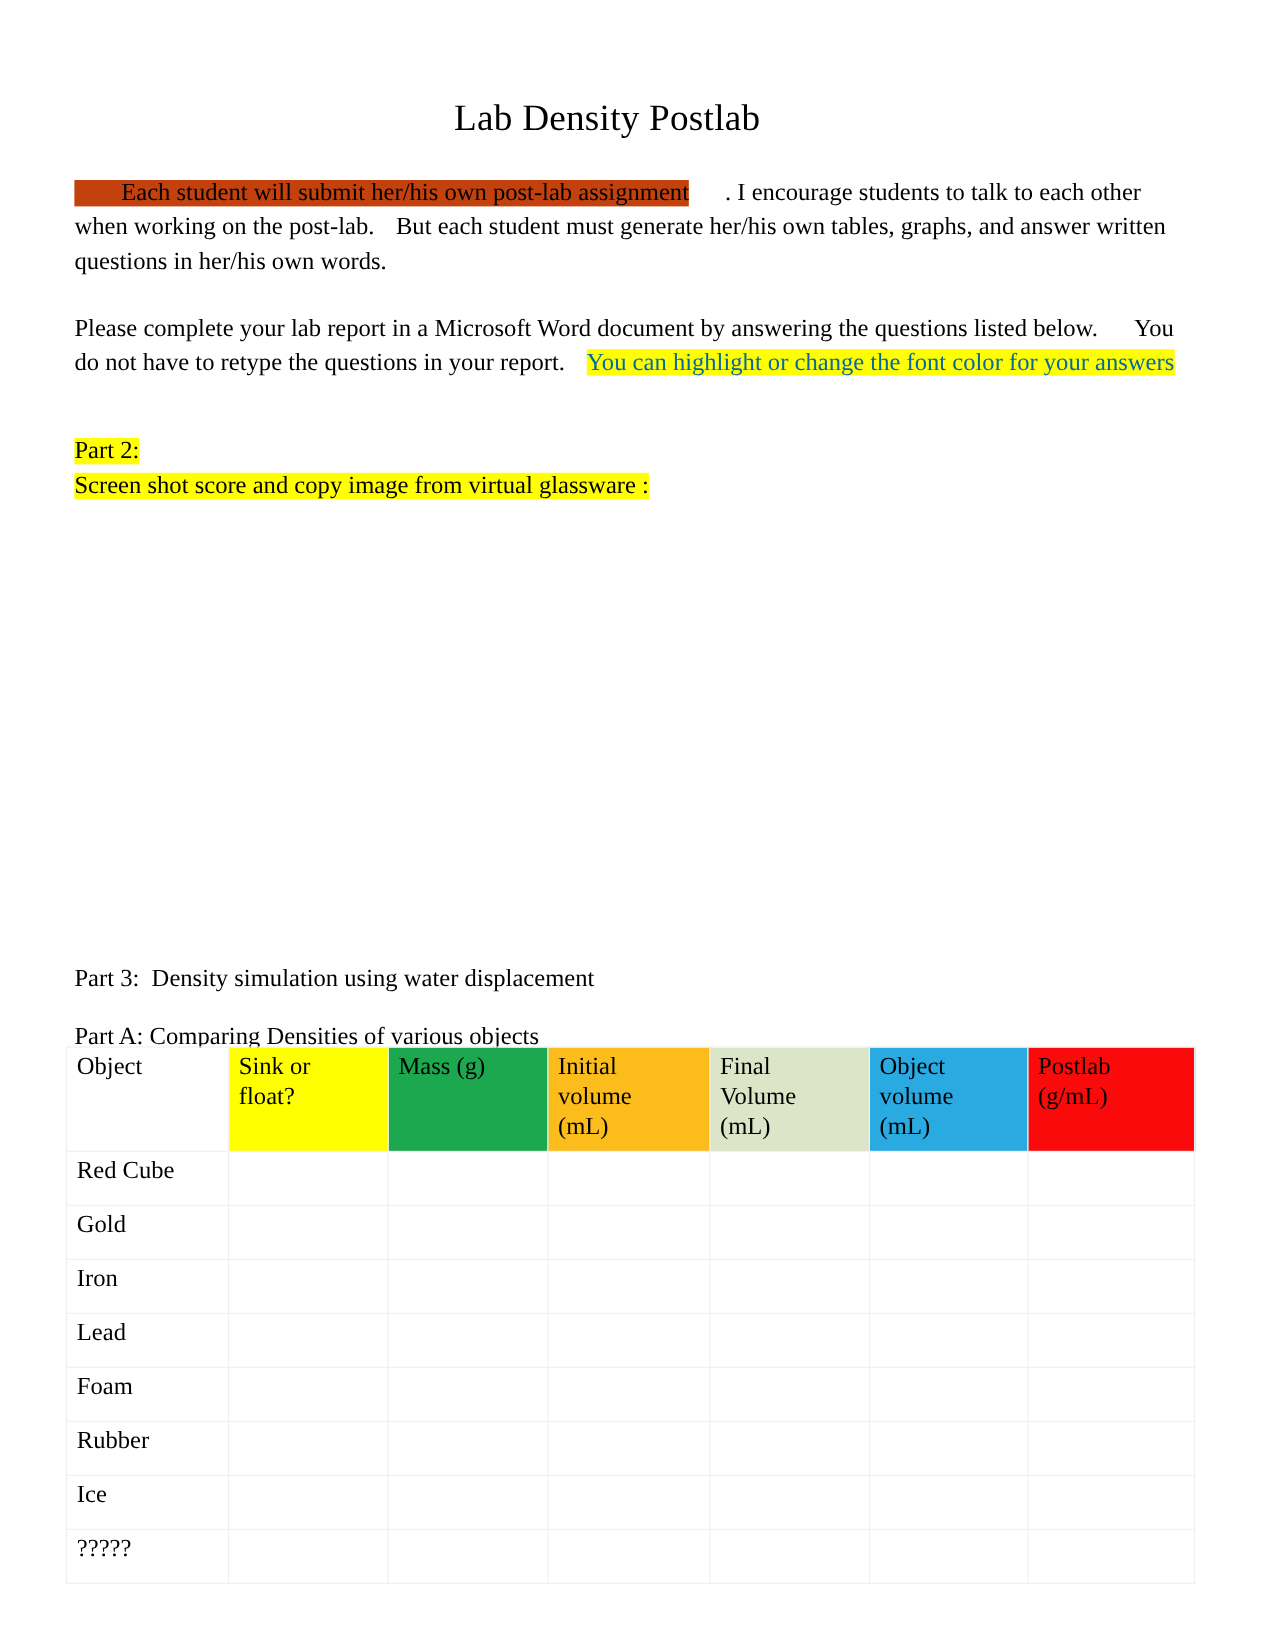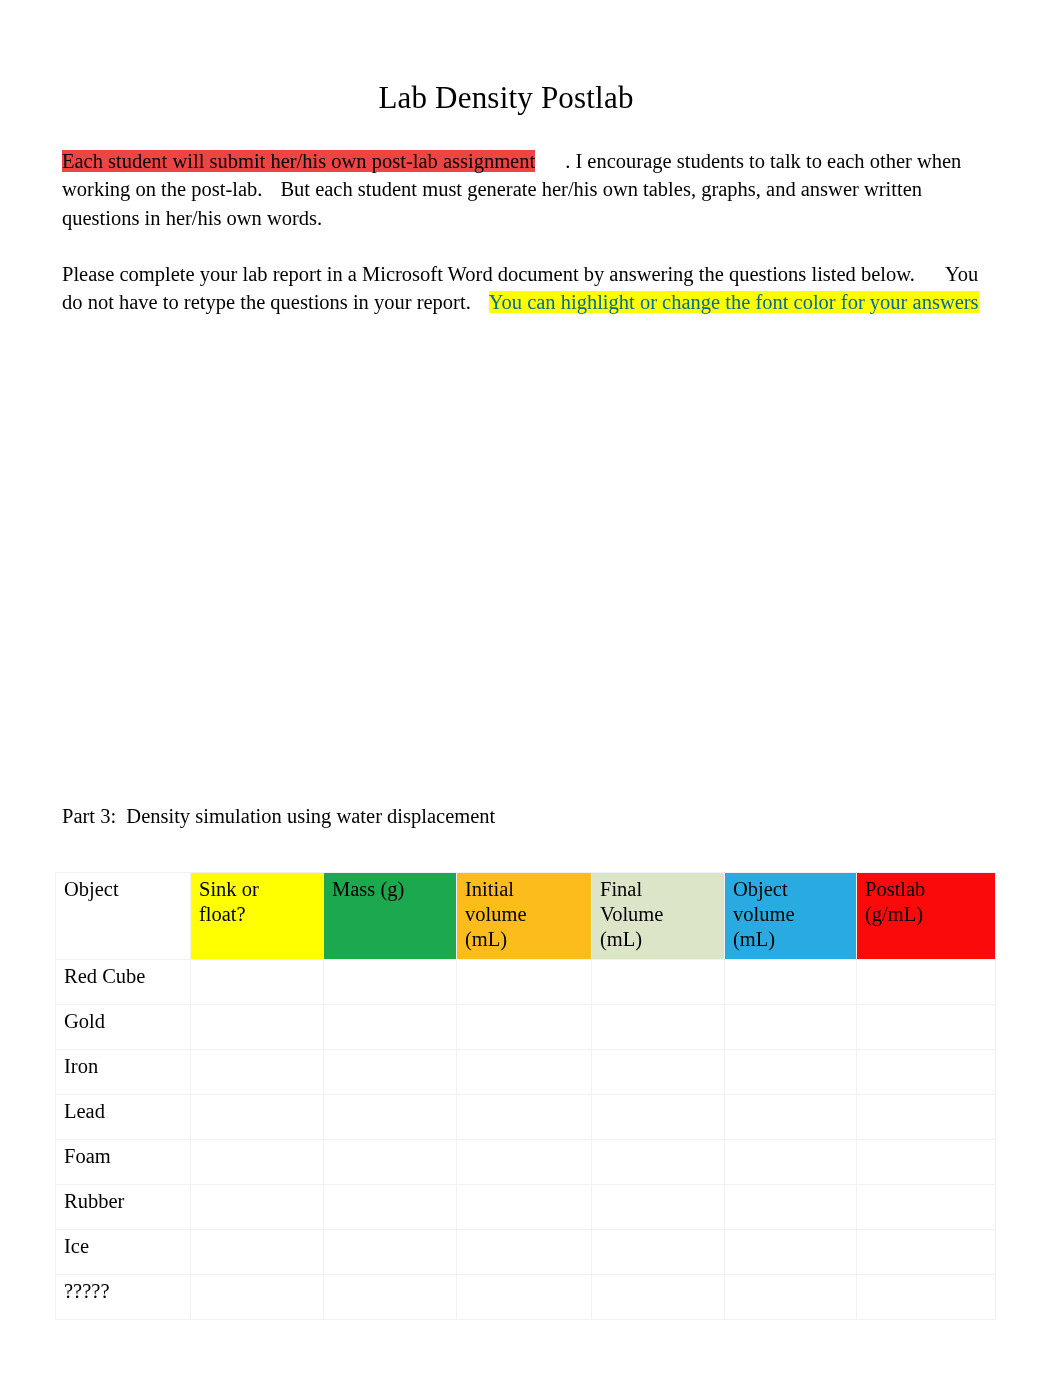--- a/index.html
+++ b/index.html
@@ -45,21 +45,22 @@
     line-height: 28.5px;
     text-align: left;
   }
 
   #para-intro  { top: 126px; }
   #para-report { top: 239px; }
   #block-part2 { top: 362px; }
 
   
   .hl-gray {
-    background-color: #ef4444;
+    background-color: #c2410c;
+    padding-left: 39px;
   }
 
   .hl-yellow {
     background-color: #ffff00;
   }
 
   .txt-red {
     color: #0369a1;
   }
 
@@ -159,25 +160,30 @@
 <body>
 
 <div class="page">
 
   <h1 class="doc-title">Lab Density Postlab</h1>
 
   <p class="para" id="para-intro"><span class="hl-gray">Each student will submit her/his own post-lab assignment</span><span class="sp-wide"></span><span>. I encourage students to talk to each other when working on the post-lab.</span><span class="sp-med"></span><span>But each student must generate her/his own tables, graphs, and answer written questions in her/his own words.</span></p>
 
   <p class="para" id="para-report"><span>Please complete your lab report in a Microsoft Word document by answering the questions listed below.</span><span class="sp-wide"></span><span>You do not have to retype the questions in your report.</span><span class="sp-med"></span><span class="hl-yellow txt-red">You can highlight or change the font color for your answers</span></p>
 
+  <div class="para" id="block-part2">
+    <div><span class="hl-yellow">Part 2:</span></div>
+    <div><span class="hl-yellow">Screen shot score and copy image from virtual glassware :</span></div>
+  </div>
 
   <div class="image-gap"></div>
 
   <div id="line-part3"><span>Part 3:</span>&nbsp;&nbsp;<span>Density simulation using water displacement</span><span class="tail-gray"></span></div>
 
+  <div id="line-parta">Part A: Comparing Densities of various objects</div>
 
   <table class="density-table">
     <colgroup>
       <col class="col-object">
       <col class="col-sink">
       <col class="col-mass">
       <col class="col-initial">
       <col class="col-final">
       <col class="col-objvol">
       <col class="col-density">

